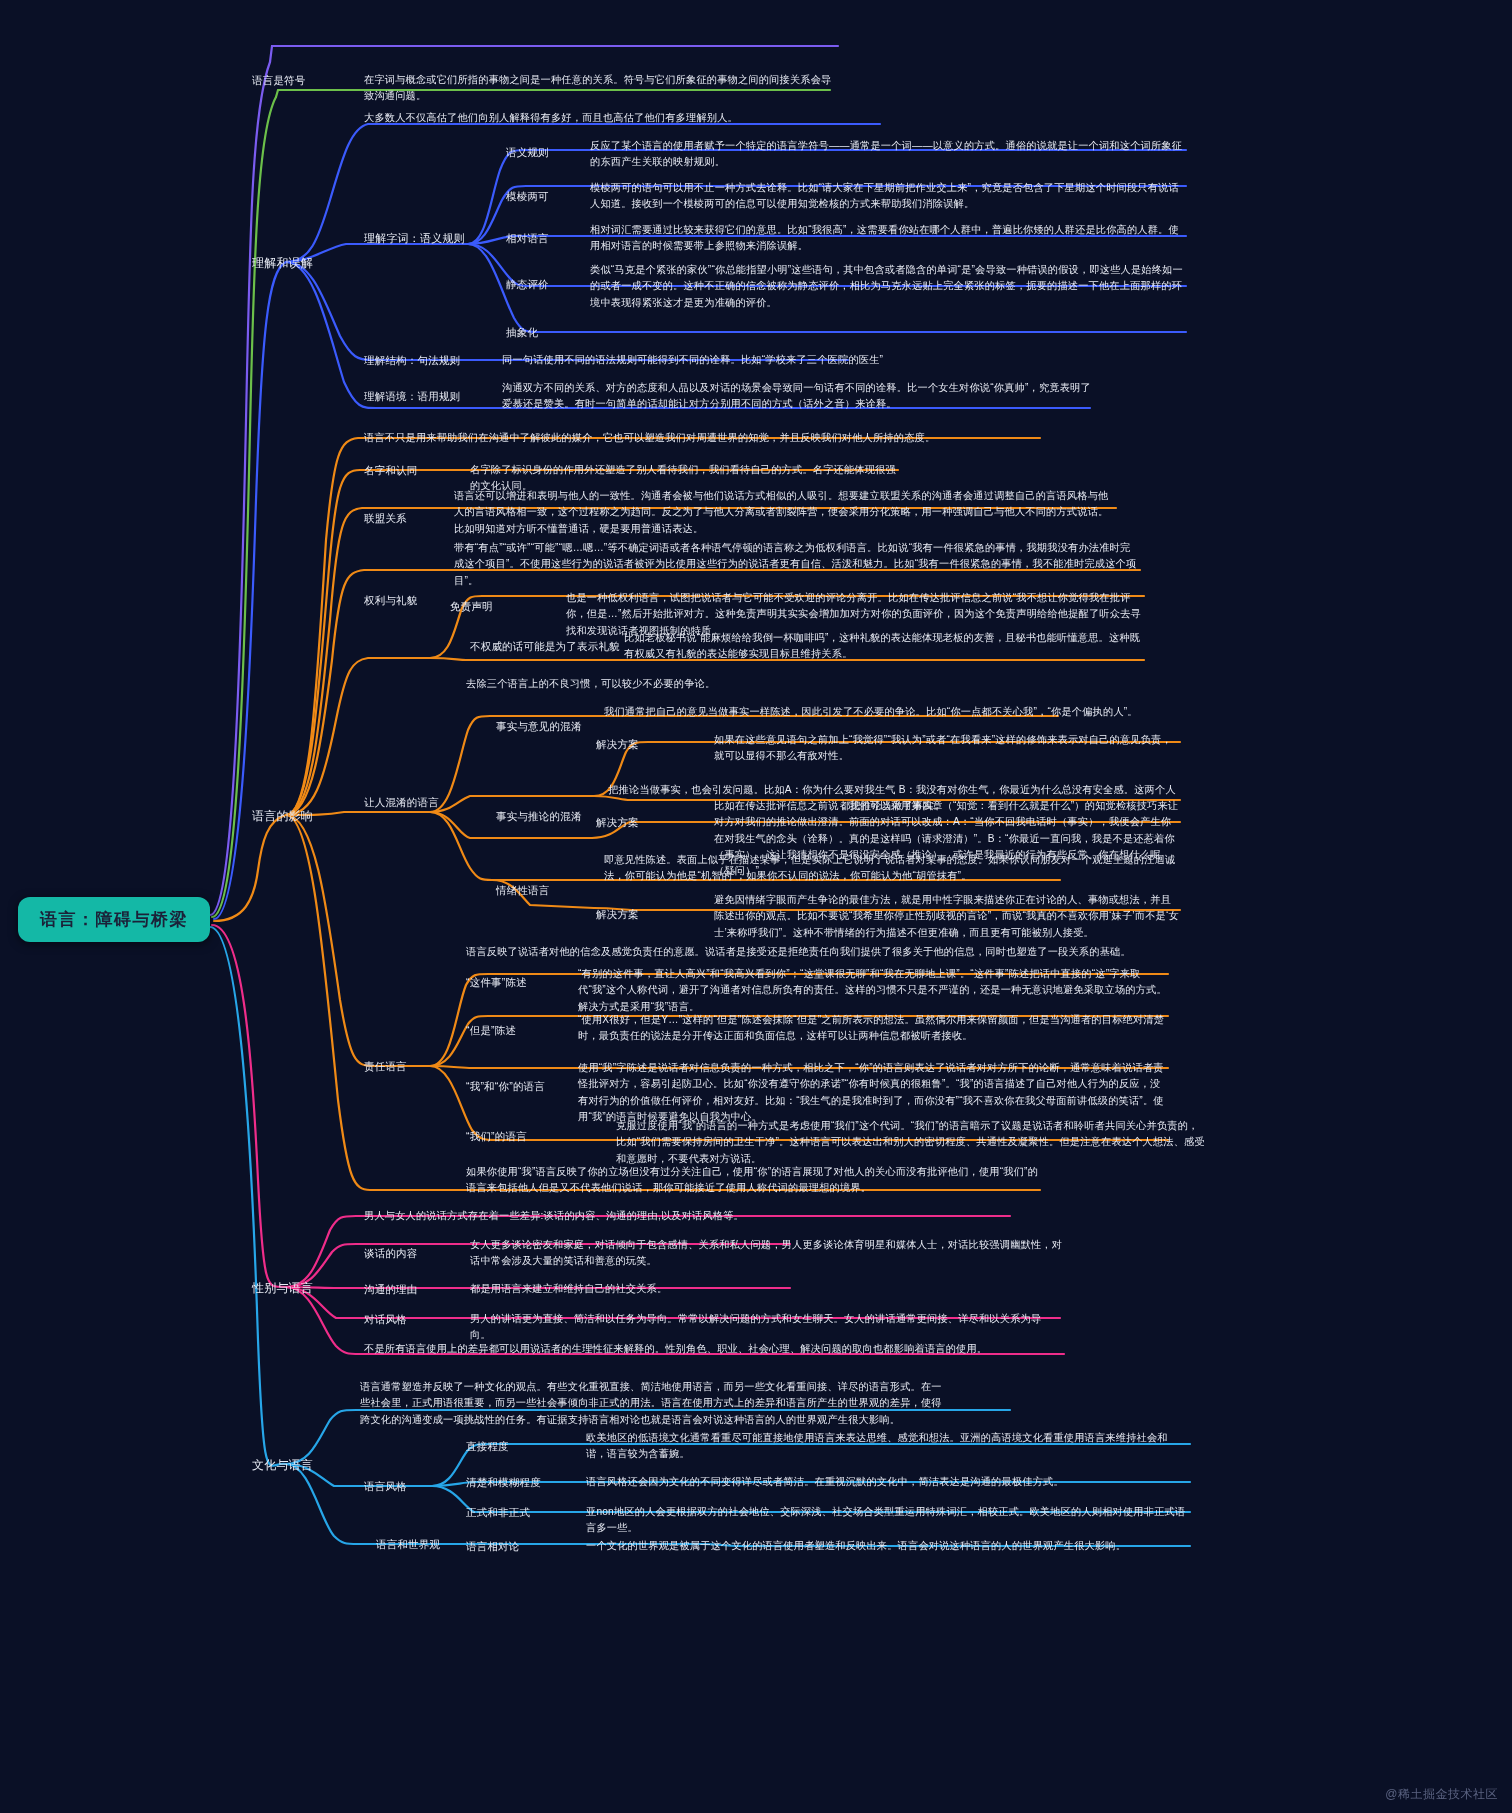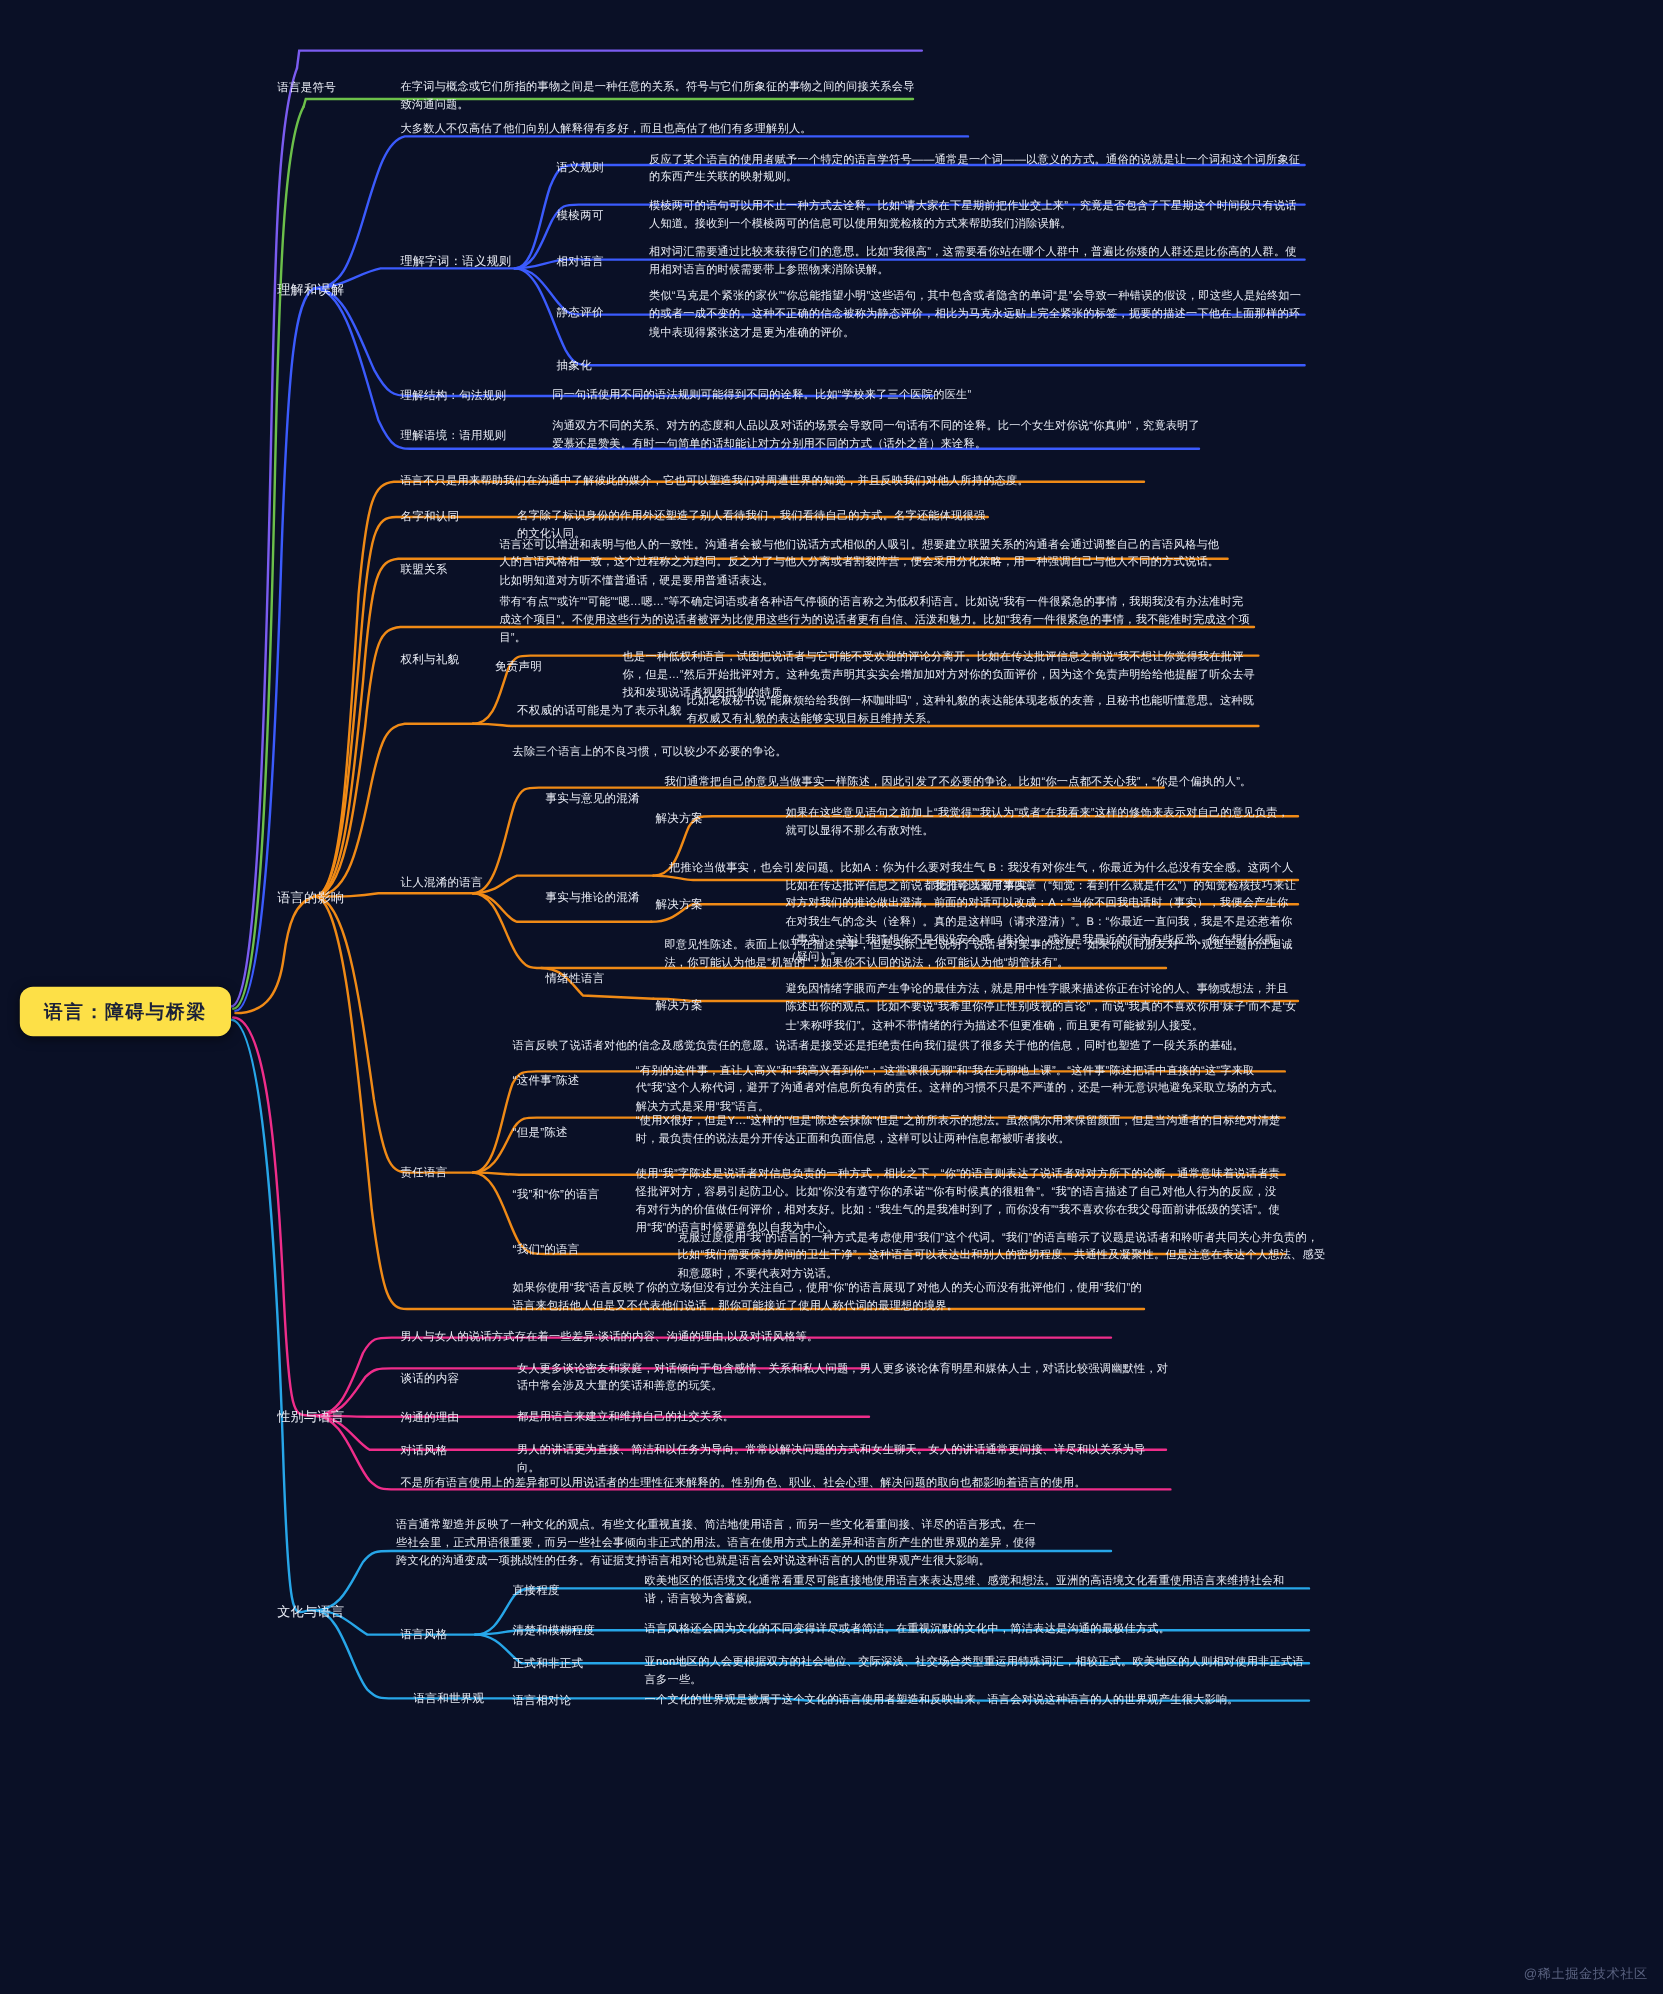--- a/index.html
+++ b/index.html
@@ -10,21 +10,21 @@
     color:#e8eaf2;
     overflow:hidden;
     position:relative;
   }
   #mindmap { position:absolute; inset:0; }
   svg.links { position:absolute; left:0; top:0; width:1512px; height:1813px; pointer-events:none; }
   .node { position:absolute; font-size:10.5px; line-height:1.55; color:#e9ecf5; letter-spacing:.2px; }
 
   .root {
     position:absolute;
-    background:#fde047; color:#1b2138;
+    background:#14b8a6; color:#1b2138;
     border-radius:12px;
     padding:11px 22px;
     font-size:17px; font-weight:600;
     letter-spacing:1.5px;
     box-shadow:0 2px 10px rgba(0,0,0,.55);
     white-space:nowrap;
     left:18px; top:897px;
   }
 
   .lbl { white-space:nowrap; font-size:10.5px; }

